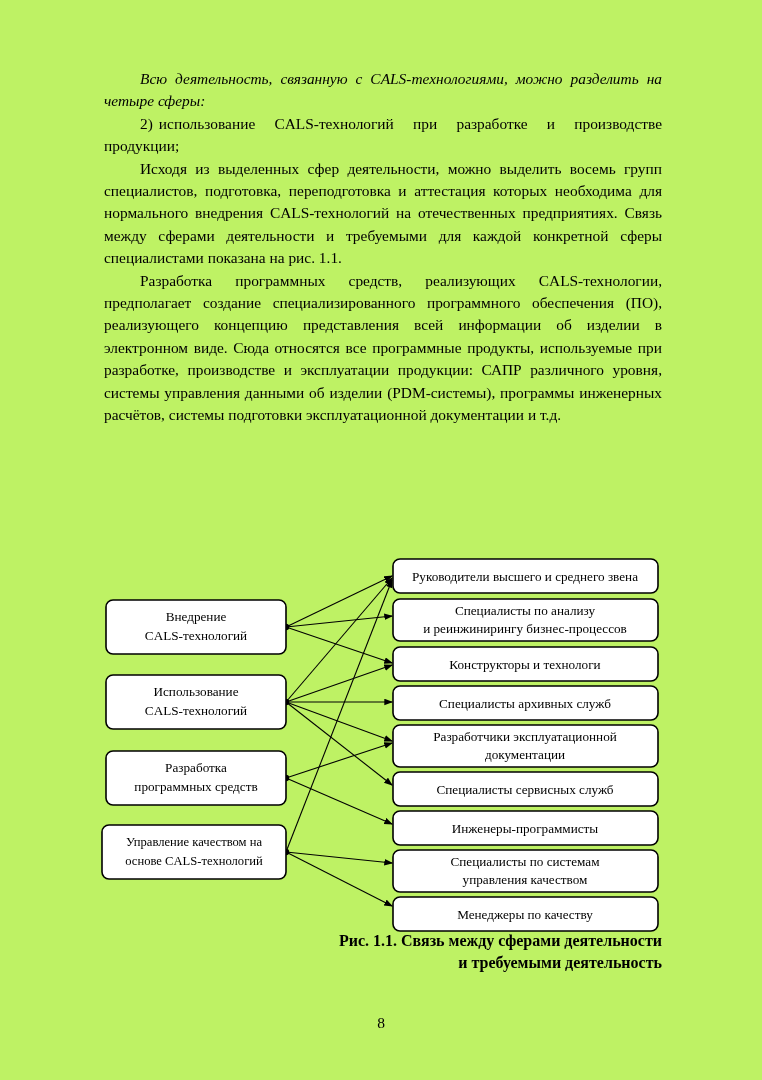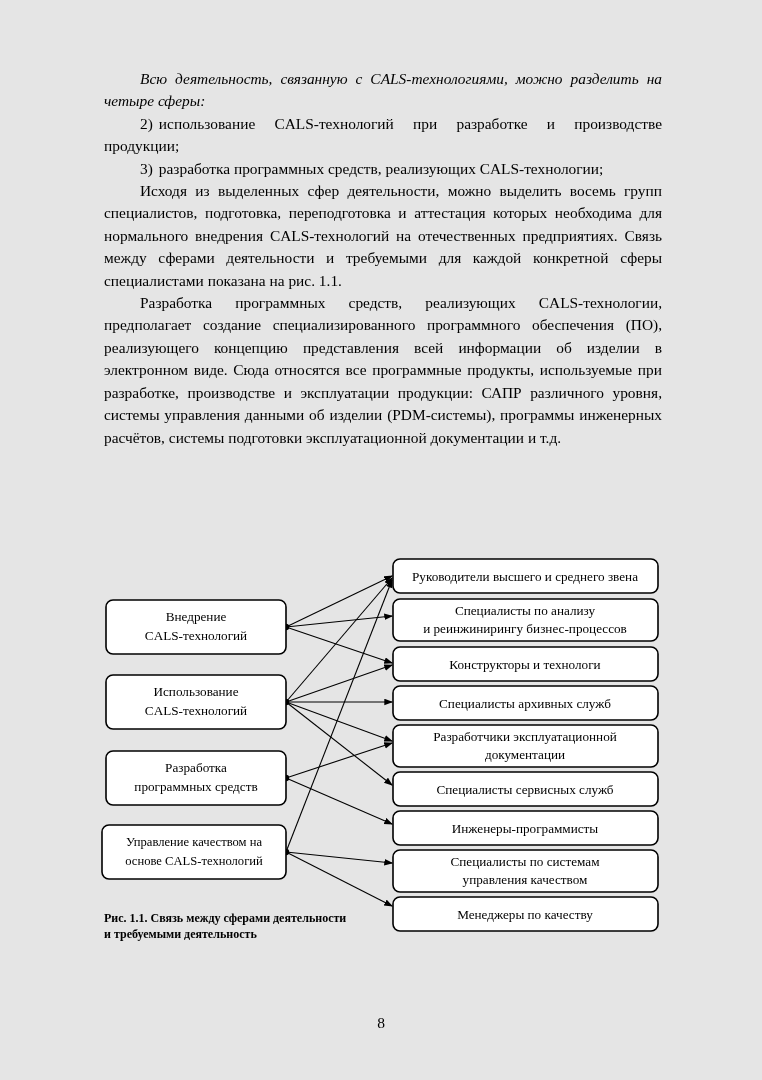--- a/index.html
+++ b/index.html
@@ -13,21 +13,21 @@
     position: relative;
     font-family: "Liberation Serif", serif;
     color: #000000;
     overflow: hidden;
   }
   .page {
     position: absolute;
     left: 0; top: 0;
     width: 762px;
     height: 1080px;
-    background: #e5e5e5;
+    background: #bef264;
   }
   .text-block {
     position: absolute;
     left: 104px;
     top: 68px;
     width: 558px;
     font-size: 15.4px;
     line-height: 1.455;
     text-align: justify;
   }
@@ -61,45 +61,44 @@
     font-size: 13.2px;
     text-anchor: middle;
     fill: #000;
   }
   .node-text.small {
     font-size: 12.6px;
   }
   .caption {
     position: absolute;
     left: 104px;
-    top: 910px;
+    top: 930px;
     width: 558px;
-    text-align: left;
-    font-size: 12px;
+    text-align: right;
+    font-size: 16px;
     font-weight: bold;
     line-height: 1.35;
   }
   .page-number {
     position: absolute;
     left: 0;
     top: 1014px;
     width: 762px;
     text-align: center;
     font-size: 15.5px;
   }
 </style>
 </head>
 <body>
 
 <div class="page">
 
   <div class="text-block">
     <p class="para italic">Всю деятельность, связанную с CALS-технологиями, можно разделить на четыре сферы:</p>
     <p class="list-item"><span class="num">2)</span><span>использование CALS-технологий при разработке и производстве продукции;</span></p>
-    <p class="list-item"><span class="num">3)</span><span>разработка программных средств, реализующих CALS-технологии;</span></p>
     <p class="para">Исходя из выделенных сфер деятельности, можно выделить восемь групп специалистов, подготовка, переподготовка и аттестация которых необходима для нормального внедрения CALS-технологий на отечественных предприятиях. Связь между сферами деятельности и требуемыми для каждой конкретной сферы специалистами показана на рис. 1.1.</p>
     <p class="para">Разработка программных средств, реализующих CALS-технологии, предполагает создание специализированного программного обеспечения (ПО), реализующего концепцию представления всей информации об изделии в электронном виде. Сюда относятся все программные продукты, используемые при разработке, производстве и эксплуатации продукции: САПР различного уровня, системы управления данными об изделии (PDM-системы), программы инженерных расчётов, системы подготовки эксплуатационной документации и т.д.</p>
   </div>
 
   <div class="figure">
     <svg width="570" height="380" viewBox="0 0 570 380">
       <defs>
         <marker id="arrow" markerWidth="8" markerHeight="8" refX="7" refY="3" orient="auto" markerUnits="strokeWidth">
           <path d="M0,0 L8,3 L0,6 z" fill="#000"></path>
         </marker>

